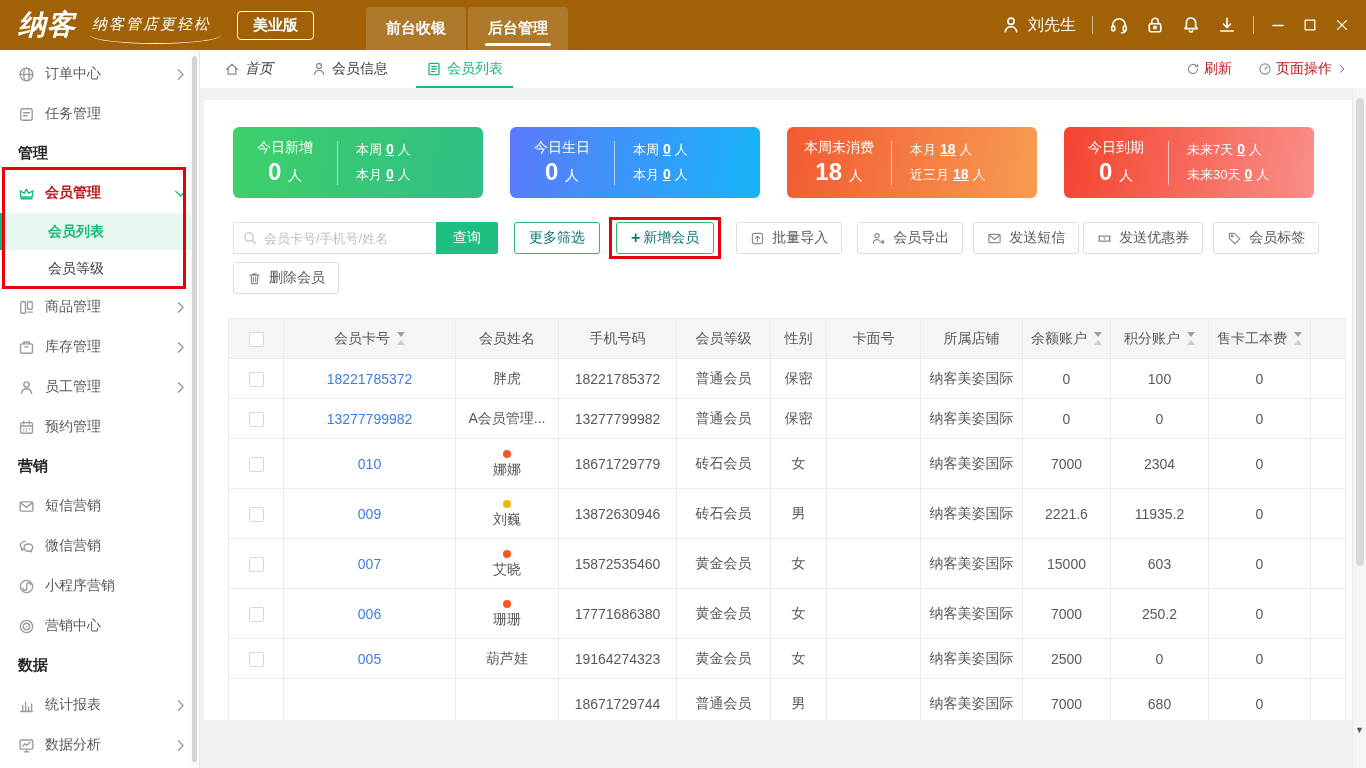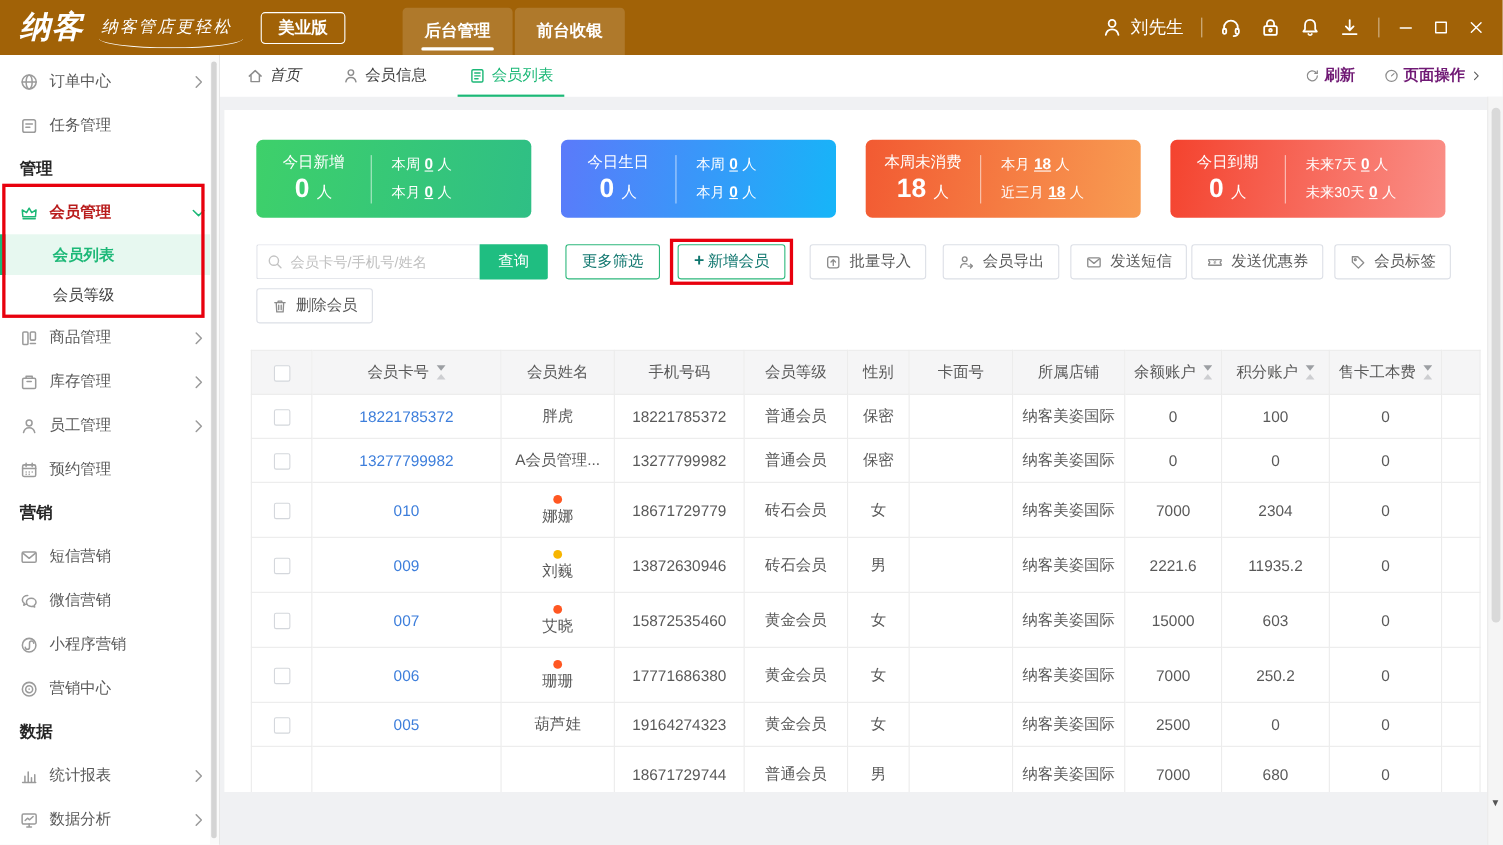--- a/index.html
+++ b/index.html
@@ -69,21 +69,21 @@
   background:#fff; display:flex; align-items:center; z-index:5; }
 .tb-tab { display:flex; align-items:center; gap:5px; font-size:14px; color:#404040;
   height:38px; position:relative; cursor:pointer; }
 .tb-tab .ic { width:16px; height:16px; color:#8c8c8c; }
 .tb-tab.active { color:#1cb877; }
 .tb-tab.active .ic { color:#1cb877; }
 .tb-tab.active::after { content:''; position:absolute; bottom:0; left:-10px; right:-10px;
   height:2px; background:#1cb877; }
 .tb-m1 { margin-left:24px;font-style:italic; } .tb-m2 { margin-left:38px; }
 .tabbar-right { margin-left:auto; margin-right:18px; display:flex; align-items:center;
-  gap:26px; color:#701a75; font-size:14px;font-weight:bold; }
+  gap:26px; color:#b91c1c; font-size:14px; }
 .tb-action { display:flex; align-items:center; gap:4px; cursor:pointer; }
 .tb-action .ic { width:14px; height:14px; color:#8c8c8c; }
 .tb-action .chev2 { width:12px; height:12px; color:#595959; }
 
 
 .panel { position:absolute; left:204px; top:100px; width:1148px; height:620px;
   background:#fff; overflow:hidden; z-index:6; }
 
 
 .cards { position:absolute; left:29px; top:27px; display:flex; gap:27px; }
@@ -151,22 +151,22 @@
 <body>
 
 <div class="header">
   <div class="logo">
     <span class="logo-accent"></span>
     <span>纳客</span>
   </div>
   <div class="slogan">纳客管店更轻松</div>
   <div class="badge">美业版</div>
   <div class="htabs">
+    <div class="htab">前台收银</div>
     <div class="htab active">后台管理</div>
-    <div class="htab">前台收银</div>
   </div>
   <div class="hdr-right">
     <div class="hdr-user">
       <span class="ic ic20">
           <svg viewBox="0 0 16 16">
             <circle cx="8" cy="5" r="2.5"></circle>
             <path d="M3.4 13.4c.5-2.7 2.1-4 4.6-4s4.1 1.3 4.6 4"></path>
           </svg>
         </span>
       <span>刘先生</span>

